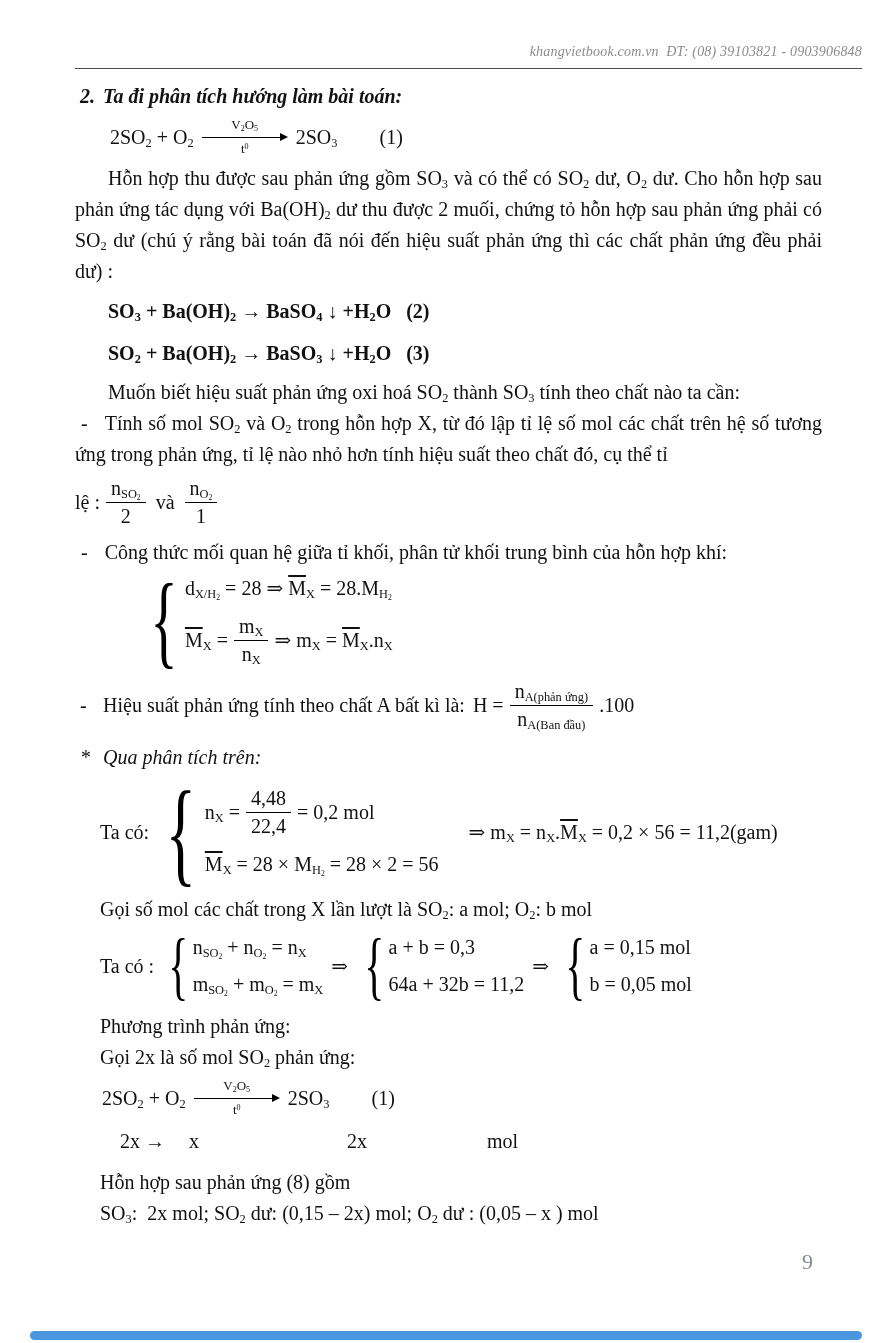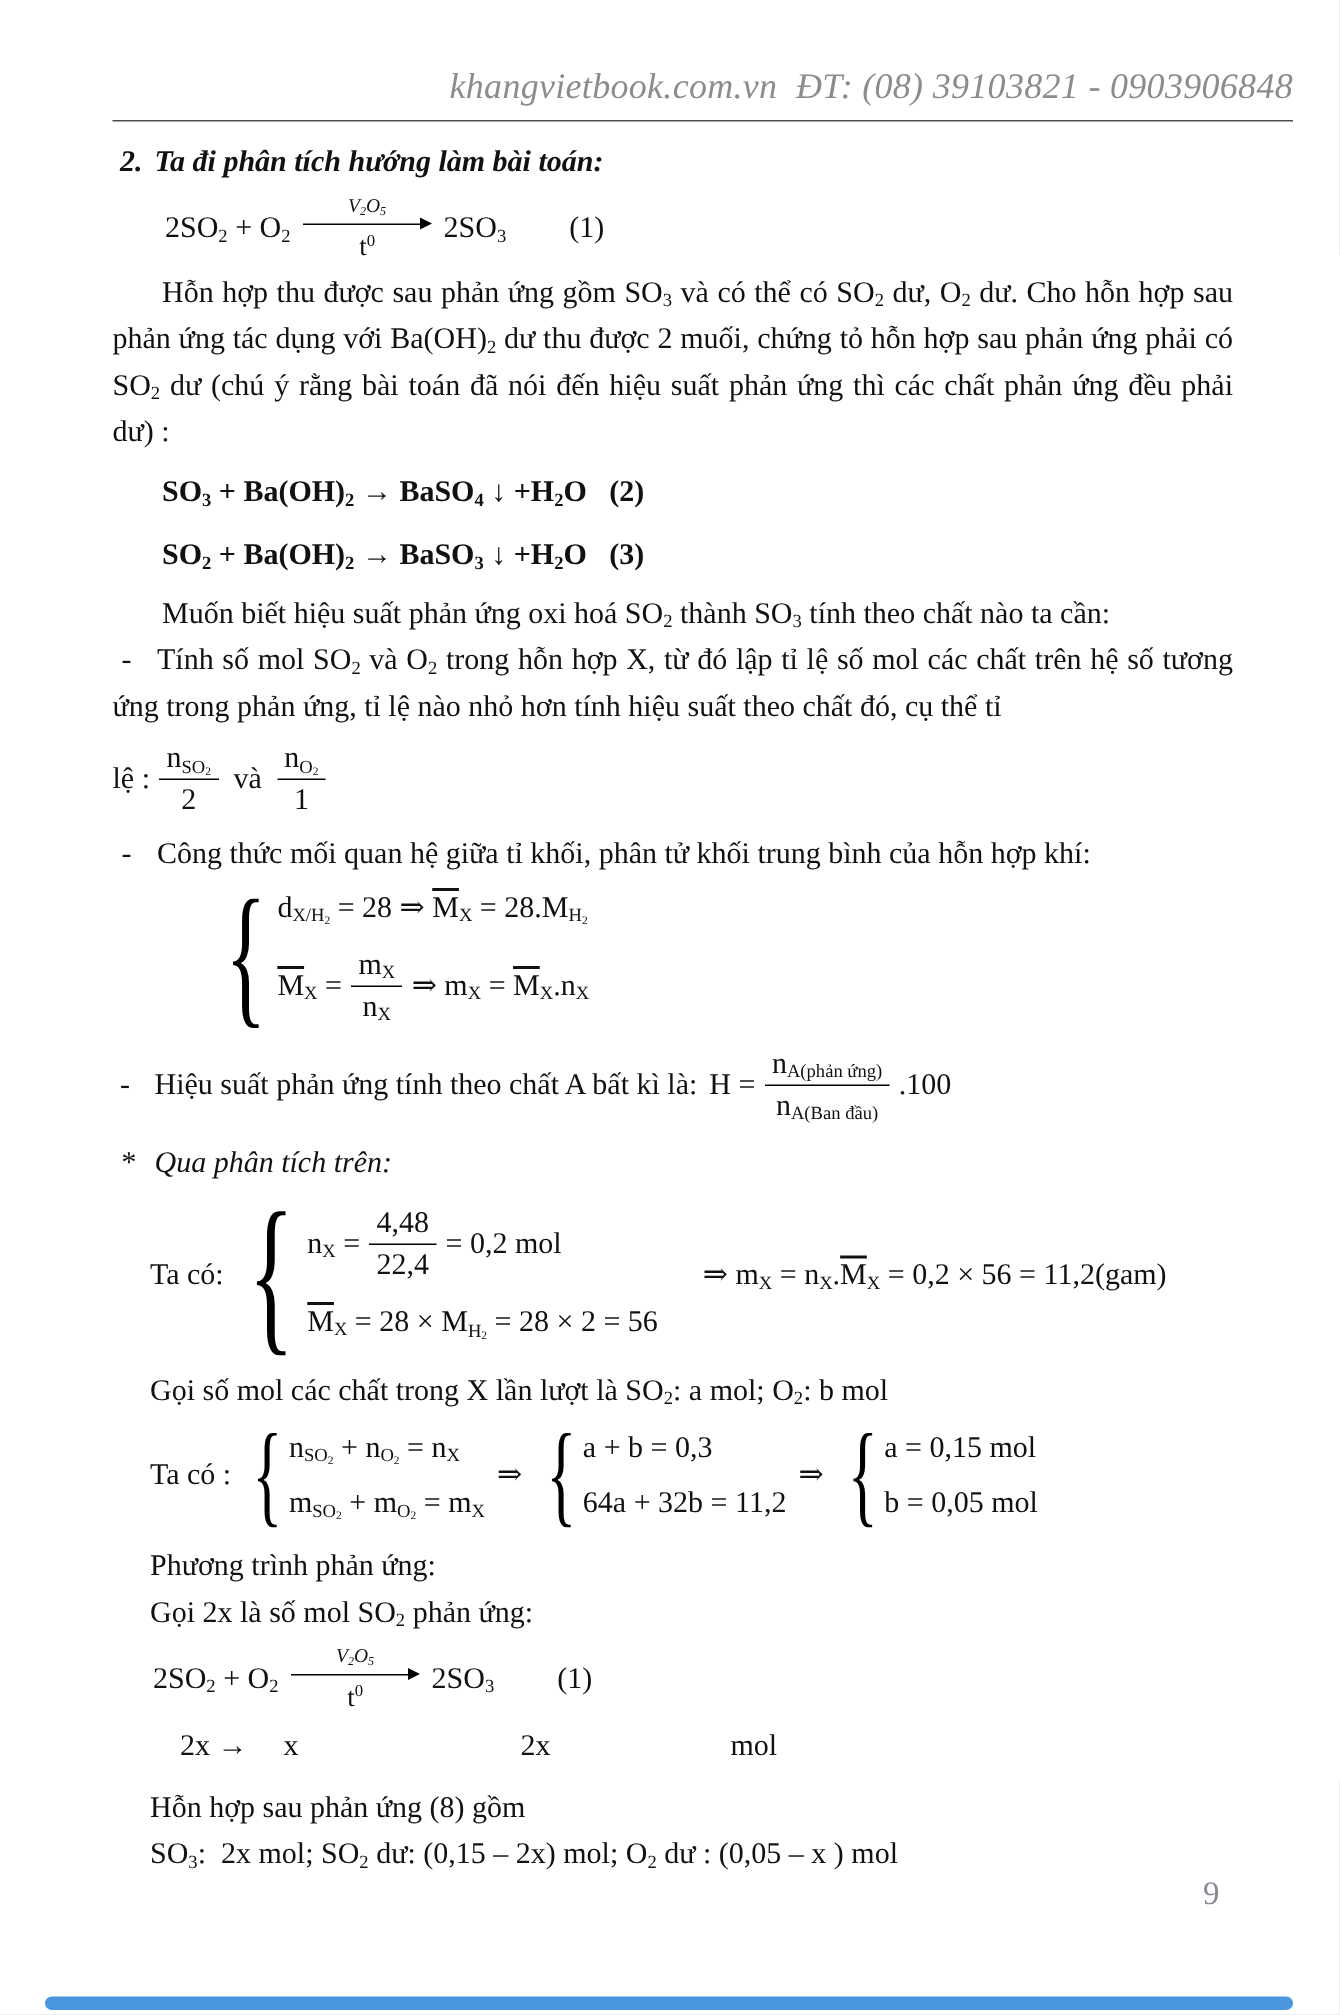--- a/index.html
+++ b/index.html
@@ -9,40 +9,40 @@
     background:#ffffff; overflow:hidden;
     font-family:"Liberation Serif", "DejaVu Serif", serif;
     font-size:20px; color:#111; line-height:1.55;
   }
   sub { font-size:62%; line-height:0; vertical-align:-0.25em; }
   sup { font-size:62%; line-height:0; vertical-align:0.55em; }
   .ov { text-decoration:overline; }
   
   .header { padding:44px 31px 0 75px; }
   .header-text {
-    text-align:right; font-style:italic; color:#8c8c8c; font-size:24px;
+    text-align:right; font-style:italic; color:#8c8c8c; font-size:14px;
     letter-spacing:0.2px; line-height:1.2;
   }
   .header-rule { margin-top:7px; border-bottom:1.6px solid #4d4d4d; }
   
   .content { padding:0 71px 0 75px; }
   .h2 { margin-top:12px; display:flex; font-weight:bold; font-style:italic; }
   .h2 .num { width:28px; padding-left:5px; }
   .para { text-align:justify; }
   .ind { text-indent:33px; }
   .ml { margin-left:33px;font-weight:bold; }
   .ml25 { margin-left:25px; }
   .dash-para { text-align:justify; text-indent:6px; }
   .dash-para .mk { margin-right:17px; }
   
   .eq { display:flex; align-items:center; margin-left:35px; }
   .eq .tag { margin-left:42px; }
   .rxnarrow { display:inline-flex; flex-direction:column; align-items:center; margin:0 8px; }
-  .rxnarrow .above { font-size:13px; line-height:1.15;font-style:italic; }
-  .rxnarrow .below { font-size:18px; line-height:1.15; }
+  .rxnarrow .above { font-size:13px; line-height:1.15; }
+  .rxnarrow .below { font-size:13px; line-height:1.15; }
   .shaft { position:relative; width:86px; height:9px; }
   .shaft::before { content:""; position:absolute; left:0; right:3px; top:4px; border-top:1.5px solid #000; }
   .shaft::after { content:""; position:absolute; right:0; top:0.5px; width:0; height:0;
     border-left:8px solid #000; border-top:4px solid transparent; border-bottom:4px solid transparent; }
   
   .frac { display:inline-flex; flex-direction:column; align-items:center; vertical-align:middle; margin:0 6px; line-height:1.25; }
   .frac .fnum { padding:0 5px 1px; border-bottom:1.4px solid #000; text-align:center; }
   .frac .fden { padding:1px 5px 0; text-align:center; }
   
   .mathrow { display:flex; align-items:center; }

